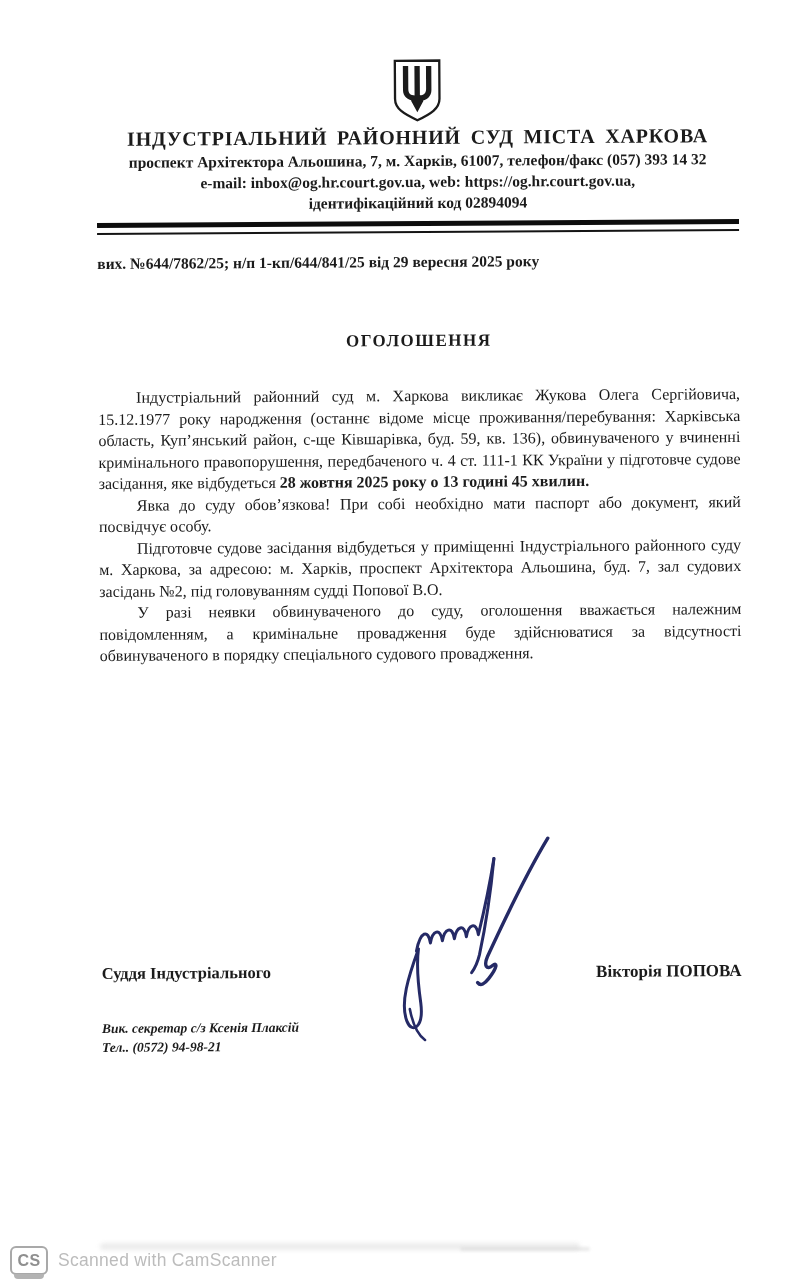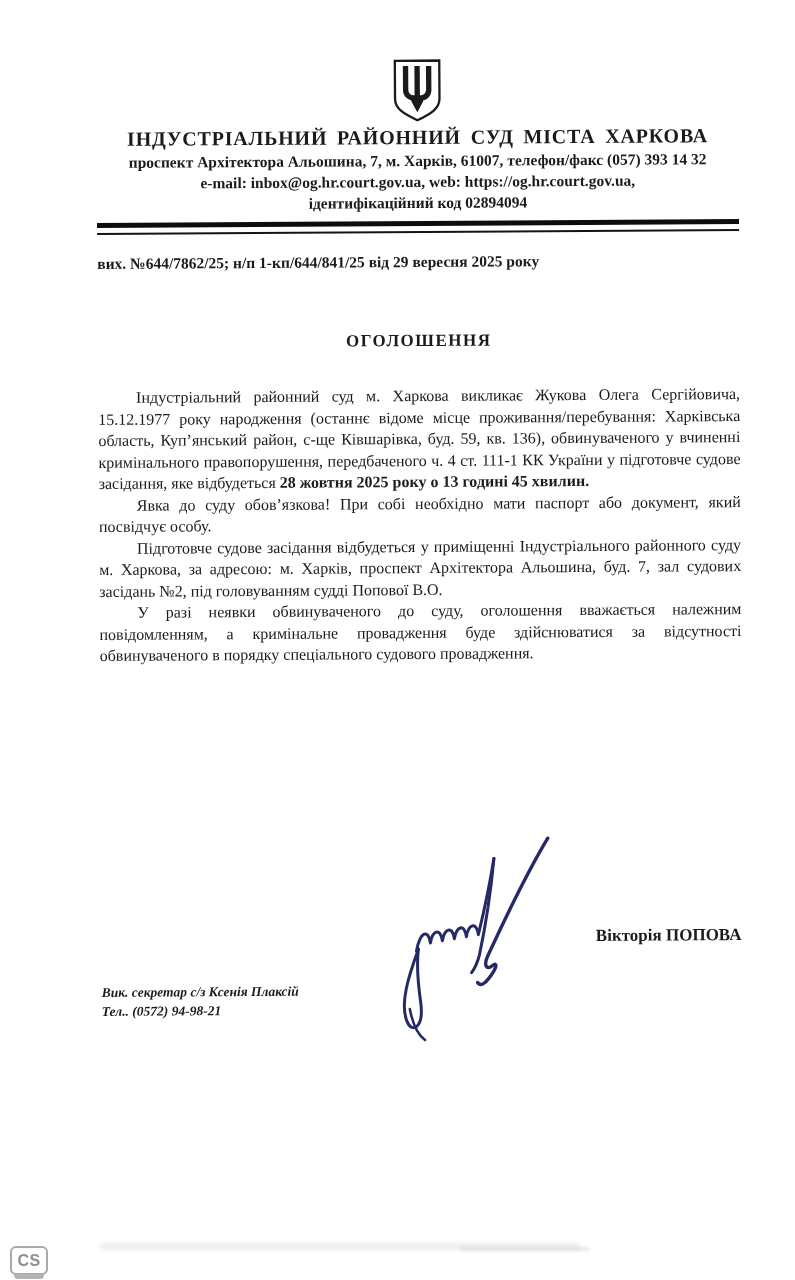--- a/index.html
+++ b/index.html
@@ -52,21 +52,21 @@
   
   .body-text{margin-top:34px;font-size:16px;line-height:21.5px;text-align:justify;}
   .body-text p{margin:0;text-indent:38px;}
   .body-text .b{font-weight:bold;}
   
   .sig-row{
     margin-top:262px;
     display:flex;justify-content:space-between;align-items:flex-end;
   }
   .sig-left{font-size:16.5px;font-weight:bold;line-height:20.5px;}
-  .sig-right{font-size:17px;font-weight:bold;padding-right:2px;}
+  .sig-right{font-size:17px;font-weight:bold;padding-right:2px;margin-top:36px;}
   .secretary{
     margin-top:34px;
     font-size:13.5px;font-weight:bold;font-style:italic;line-height:19px;
   }
   .signature-svg{
     position:absolute;
     left:289px;top:775px;
     pointer-events:none;
   }
   
@@ -128,20 +128,21 @@
 
     <div class="body-text">
       <p><span>Індустріальний районний суд м. Харкова викликає Жукова Олега Сергійовича, 15.12.1977 року народження (останнє відоме місце проживання/перебування: Харківська область, Куп’янський район, с-ще Ківшарівка, буд. 59, кв. 136), обвинуваченого у вчиненні кримінального правопорушення, передбаченого ч. 4 ст. 111-1 КК України у підготовче судове засідання, яке відбудеться </span><span class="b">28 жовтня 2025 року о 13 годині 45 хвилин.</span></p>
       <p>Явка до суду обов’язкова! При собі необхідно мати паспорт або документ, який посвідчує особу.</p>
       <p>Підготовче судове засідання відбудеться у приміщенні Індустріального районного суду м. Харкова, за адресою: м. Харків, проспект Архітектора Альошина, буд. 7, зал судових засідань №2, під головуванням судді Попової В.О.</p>
       <p>У разі неявки обвинуваченого до суду, оголошення вважається належним повідомленням, а кримінальне провадження буде здійснюватися за відсутності обвинуваченого в порядку спеціального судового провадження.</p>
     </div>
 
     <div class="sig-row">
       <div class="sig-left">
+        <div>Суддя Індустріального</div>
       </div>
       <div class="sig-right">Вікторія ПОПОВА</div>
     </div>
 
     <div class="secretary">
       <div>Вик. секретар с/з Ксенія Плаксій</div>
       <div>Тел.. (0572) 94-98-21</div>
     </div>
 
     <svg class="signature-svg" width="170" height="212" viewBox="0 0 170 212" aria-hidden="true">
@@ -160,15 +161,16 @@
       </g>
     </svg>
 
   </div>
 
   <div class="smudge"></div>
   <div class="smudge2"></div>
 
   <div class="watermark">
     <div class="cs-badge">CS</div>
+    <span class="wm-text">Scanned with CamScanner</span>
   </div>
 
 </div>
 
 </body></html>

